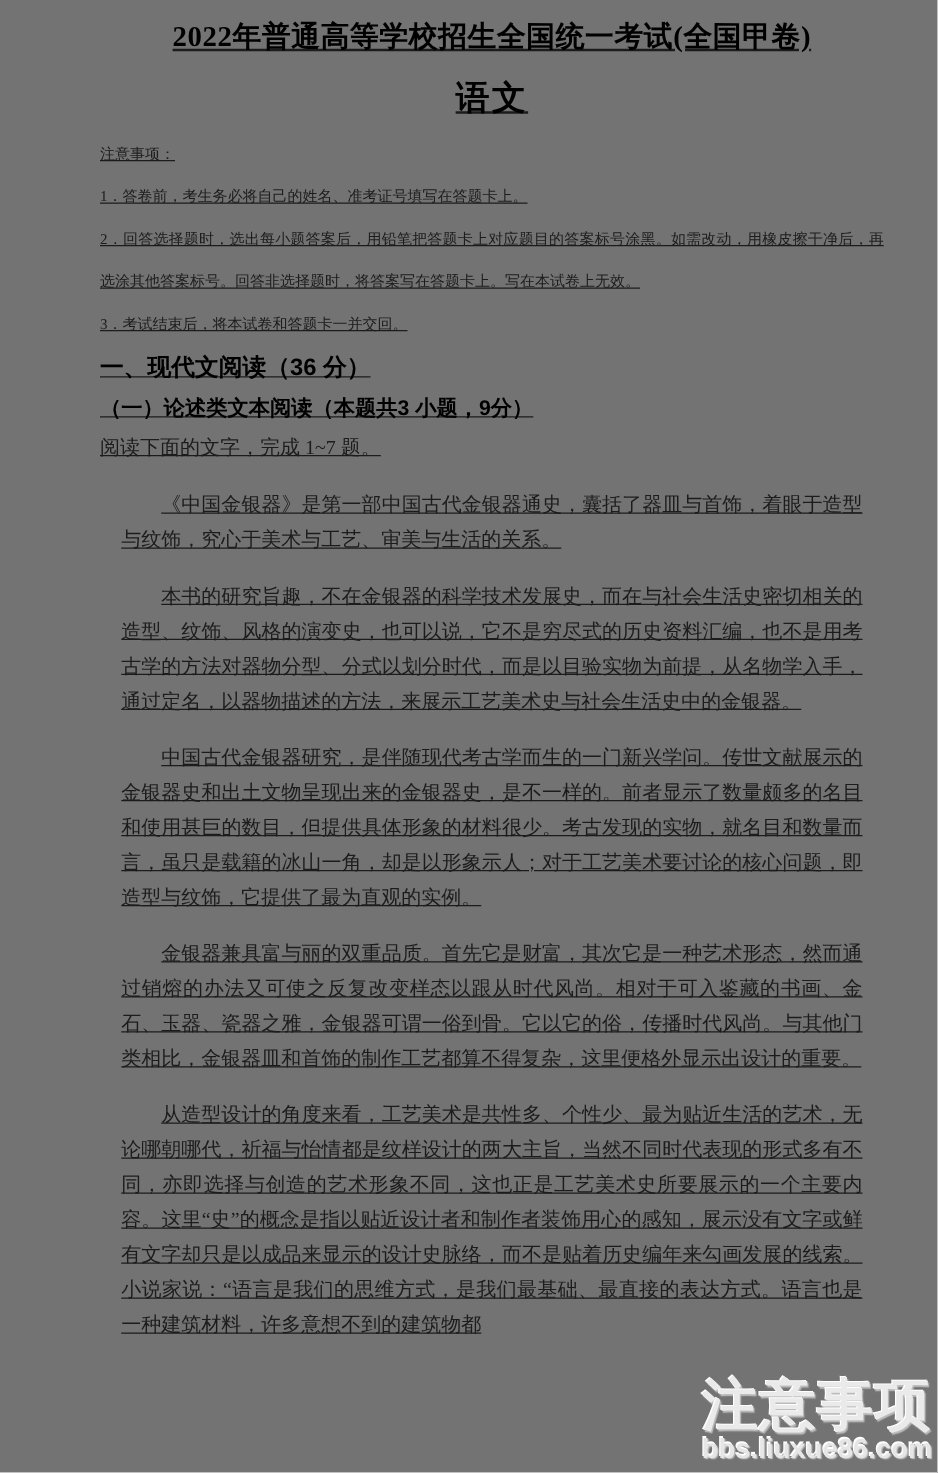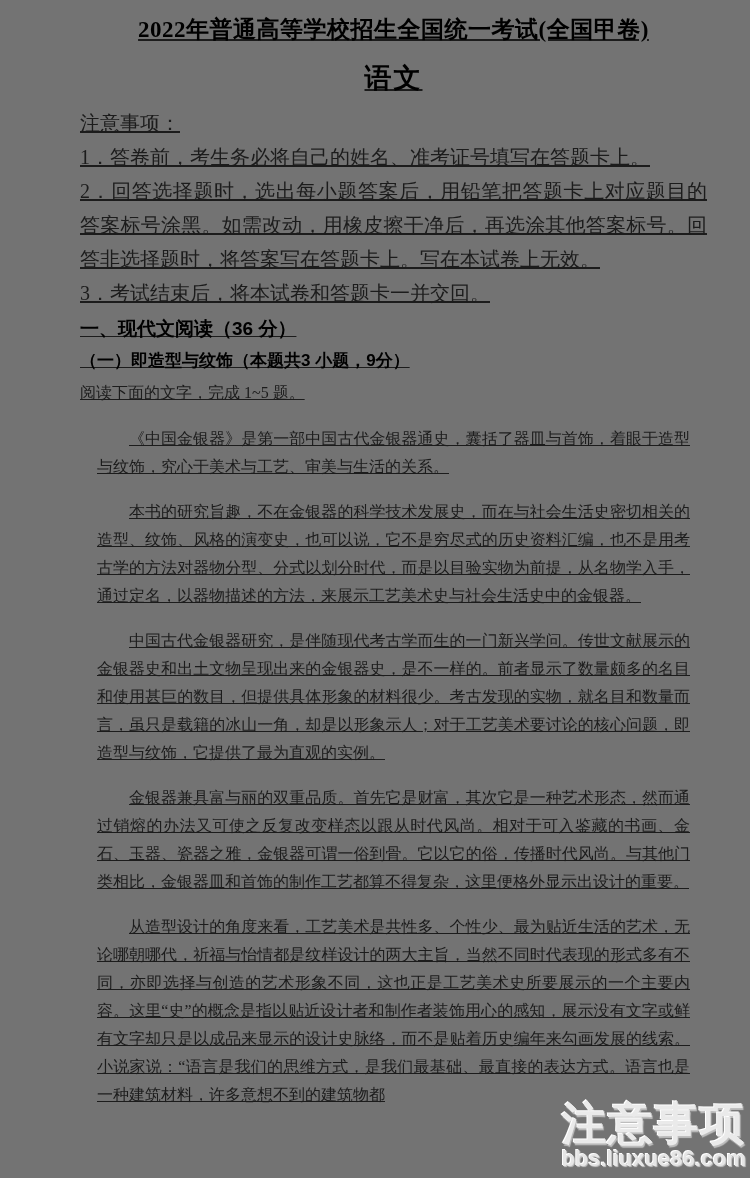--- a/index.html
+++ b/index.html
@@ -32,21 +32,21 @@
     font-size: 27px;
     font-weight: bold;
     text-align: center;
     color: #000000;
     margin: 18px 0 0 0;
     line-height: 28px;
     letter-spacing: 2px;
   }
   .notice {
     margin-top: 14px;
-    font-size: 20px;
+    font-size: 12px;
     line-height: 34px;
   }
   .notice p {
     margin: 0;
     text-align: justify;
   }
   .section-heading {
     font-family: "Liberation Sans", sans-serif;
     font-size: 19px;
     font-weight: bold;
@@ -113,23 +113,23 @@
 
   <div class="notice">
     <p>注意事项：</p>
     <p>1．答卷前，考生务必将自己的姓名、准考证号填写在答题卡上。</p>
     <p>2．回答选择题时，选出每小题答案后，用铅笔把答题卡上对应题目的答案标号涂黑。如需改动，用橡皮擦干净后，再选涂其他答案标号。回答非选择题时，将答案写在答题卡上。写在本试卷上无效。</p>
     <p>3．考试结束后，将本试卷和答题卡一并交回。</p>
   </div>
 
   <h3 class="section-heading">一、现代文阅读（36 分）</h3>
 
-  <h4 class="subsection-heading">（一）即造型与纹饰（本题共3 小题，9分）</h4>
+  <h4 class="subsection-heading">（一）论述类文本阅读（本题共3 小题，9分）</h4>
 
-  <p class="instruction">阅读下面的文字，完成 1~5 题。</p>
+  <p class="instruction">阅读下面的文字，完成 1~7 题。</p>
 
   <div class="passage">
     <p>《中国金银器》是第一部中国古代金银器通史，囊括了器皿与首饰，着眼于造型与纹饰，究心于美术与工艺、审美与生活的关系。</p>
     <p>本书的研究旨趣，不在金银器的科学技术发展史，而在与社会生活史密切相关的造型、纹饰、风格的演变史，也可以说，它不是穷尽式的历史资料汇编，也不是用考古学的方法对器物分型、分式以划分时代，而是以目验实物为前提，从名物学入手，通过定名，以器物描述的方法，来展示工艺美术史与社会生活史中的金银器。</p>
     <p>中国古代金银器研究，是伴随现代考古学而生的一门新兴学问。传世文献展示的金银器史和出土文物呈现出来的金银器史，是不一样的。前者显示了数量颇多的名目和使用甚巨的数目，但提供具体形象的材料很少。考古发现的实物，就名目和数量而言，虽只是载籍的冰山一角，却是以形象示人；对于工艺美术要讨论的核心问题，即造型与纹饰，它提供了最为直观的实例。</p>
     <p>金银器兼具富与丽的双重品质。首先它是财富，其次它是一种艺术形态，然而通过销熔的办法又可使之反复改变样态以跟从时代风尚。相对于可入鉴藏的书画、金石、玉器、瓷器之雅，金银器可谓一俗到骨。它以它的俗，传播时代风尚。与其他门类相比，金银器皿和首饰的制作工艺都算不得复杂，这里便格外显示出设计的重要。</p>
     <p>从造型设计的角度来看，工艺美术是共性多、个性少、最为贴近生活的艺术，无论哪朝哪代，祈福与怡情都是纹样设计的两大主旨，当然不同时代表现的形式多有不同，亦即选择与创造的艺术形象不同，这也正是工艺美术史所要展示的一个主要内容。这里“史”的概念是指以贴近设计者和制作者装饰用心的感知，展示没有文字或鲜有文字却只是以成品来显示的设计史脉络，而不是贴着历史编年来勾画发展的线索。小说家说：“语言是我们的思维方式，是我们最基础、最直接的表达方式。语言也是一种建筑材料，许多意想不到的建筑物都</p>
   </div>
 
   <div class="watermark">

